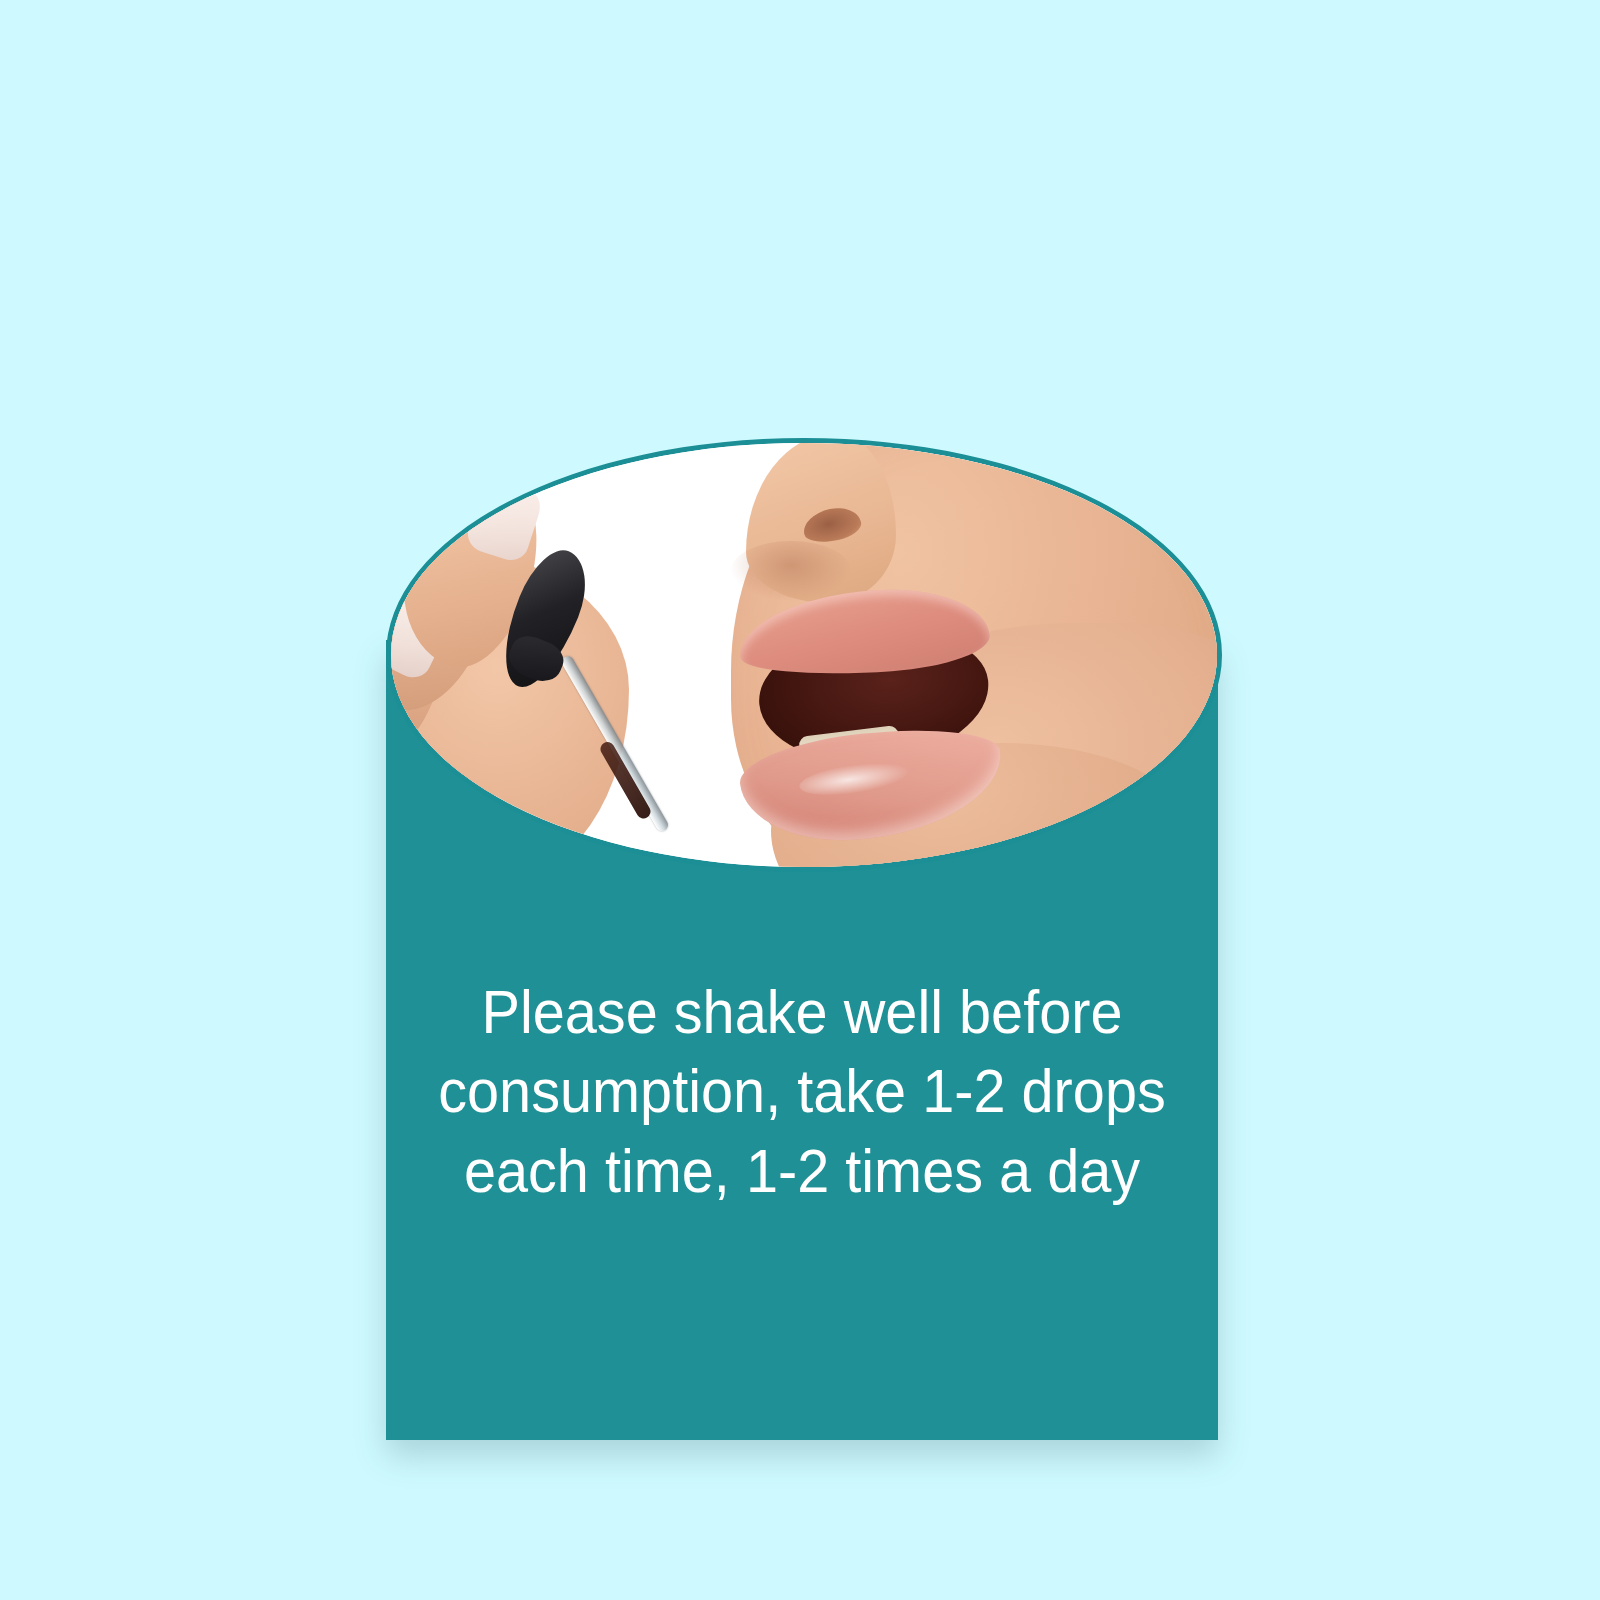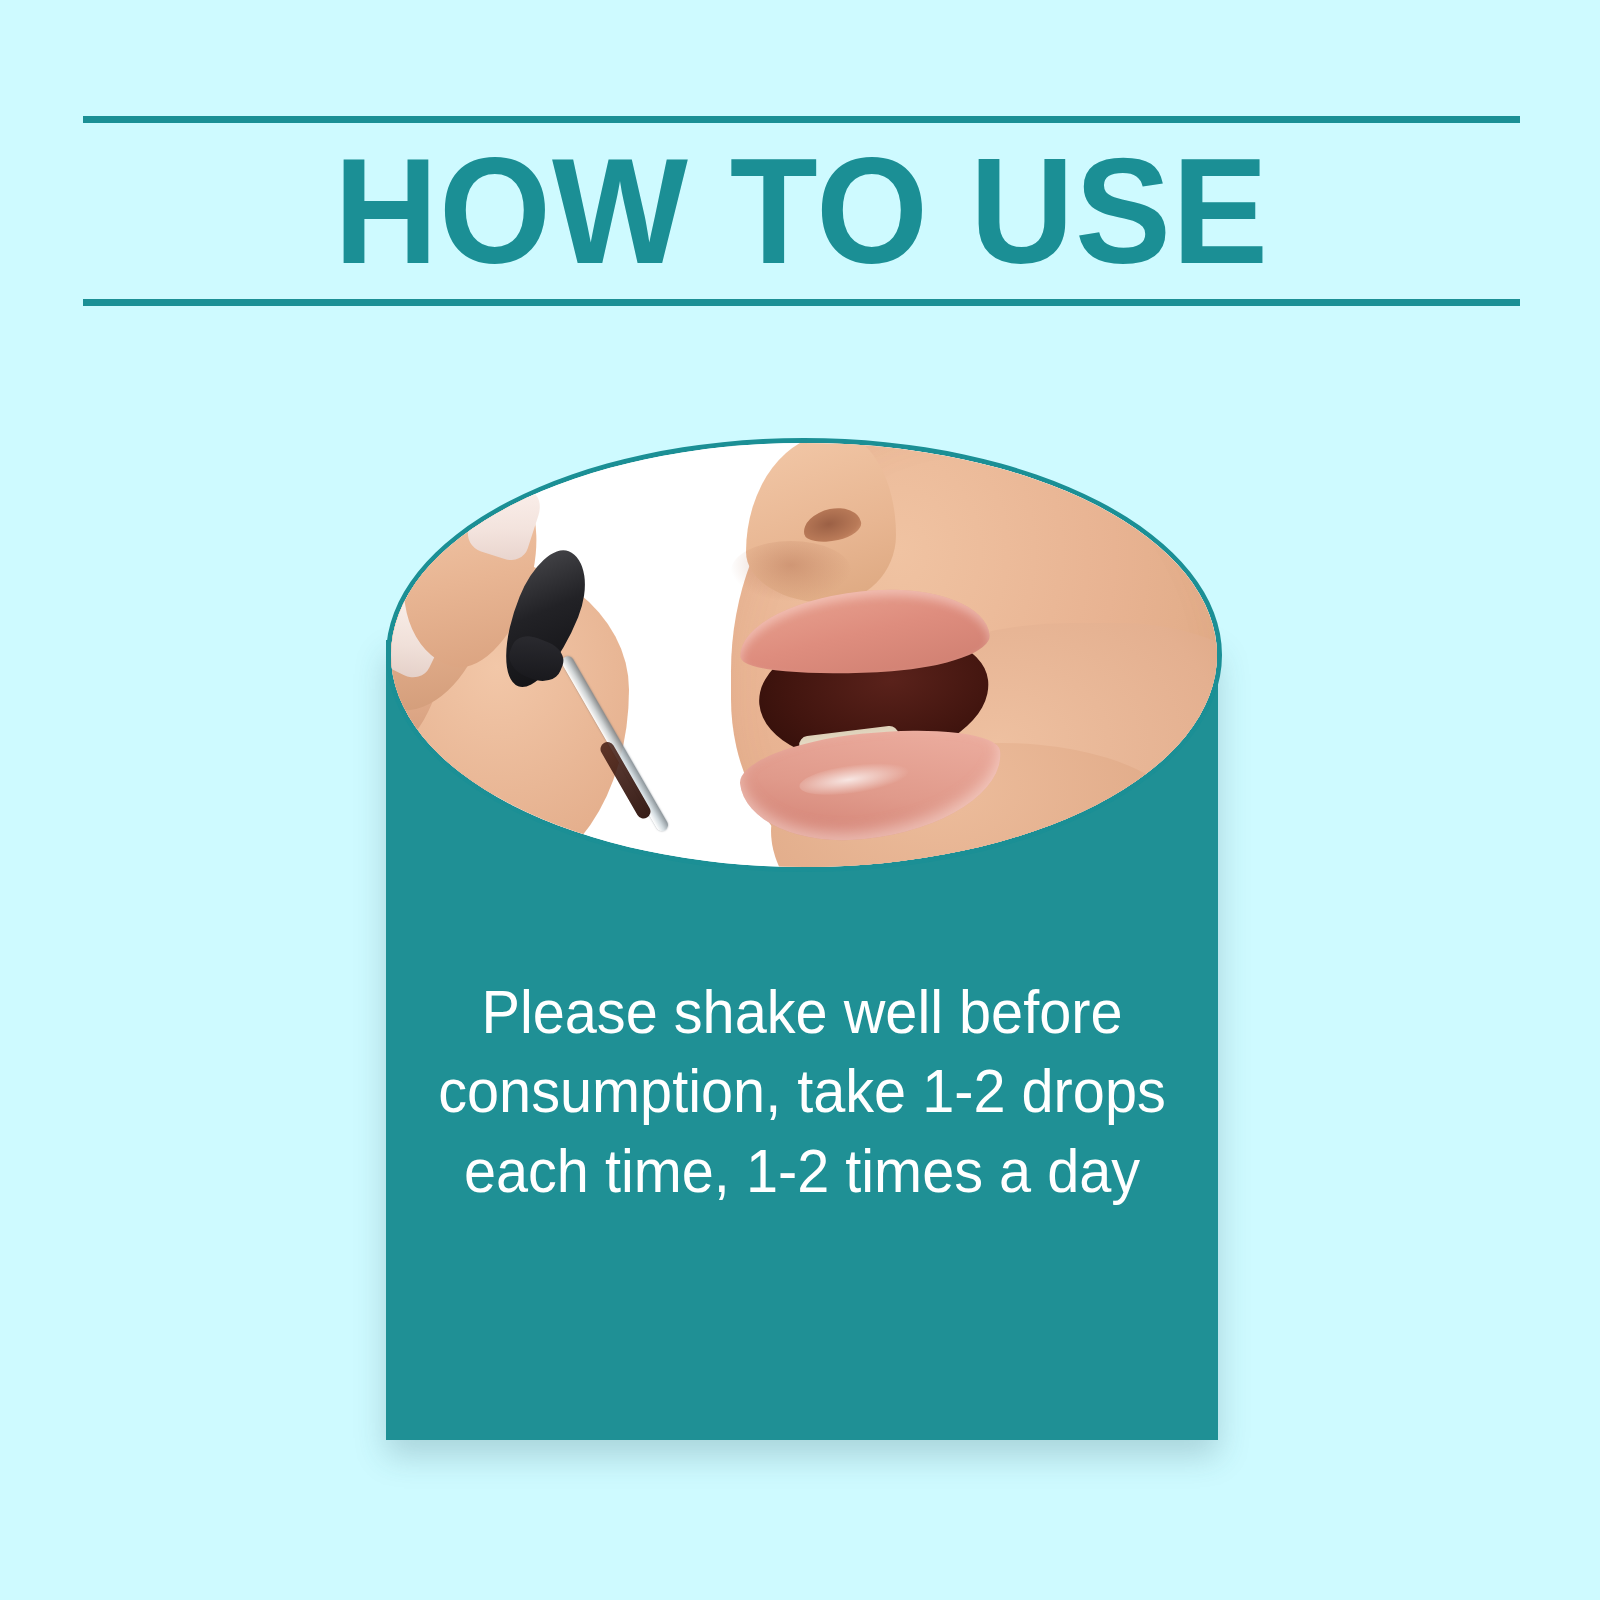--- a/index.html
+++ b/index.html
@@ -333,25 +333,20 @@
     transform: scaleX(0.93);
     transform-origin: center top;
     -webkit-font-smoothing: antialiased;
   }
 </style>
 </head>
 <body>
 
 <div id="poster">
 
-  <div id="header-block">
-    <div class="rule rule-top"></div>
-    <div id="page-title">HOW TO USE</div>
-    <div class="rule rule-bottom"></div>
-  </div>
 
   <div id="instruction-card"></div>
 
   <div id="photo-oval">
     <div class="photo-inner">
       <div class="illus face-mass"></div>
       <div class="illus cheek-lower"></div>
       <div class="illus chin-jaw"></div>
       <div class="illus nose-bridge"></div>
       <div class="illus nose-shadow"></div>

